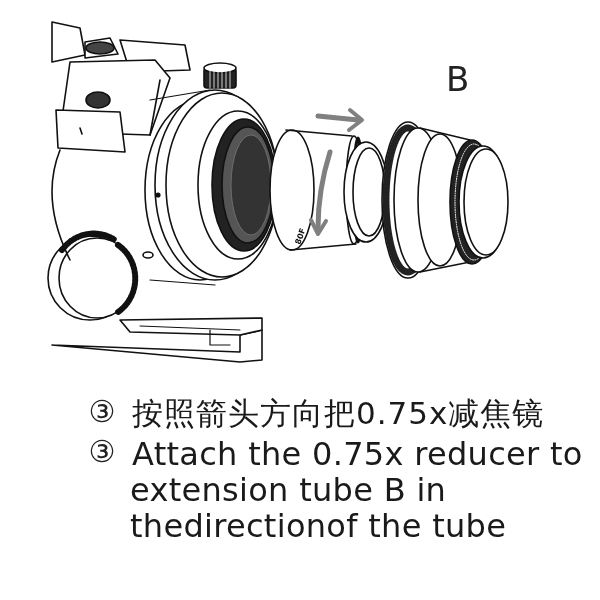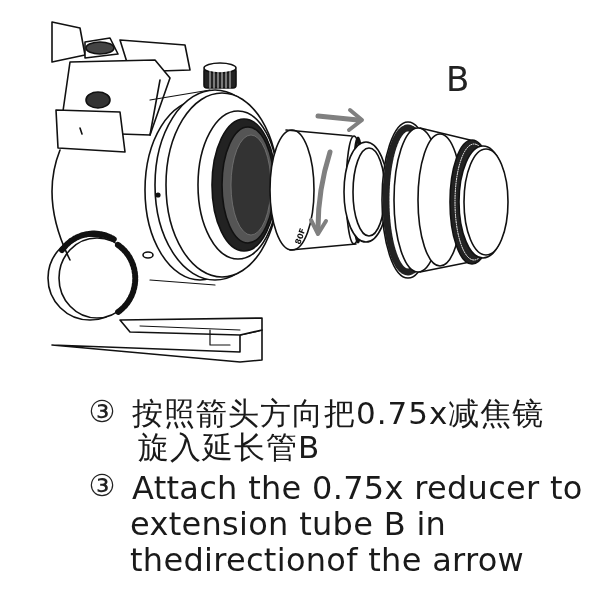--- a/index.html
+++ b/index.html
@@ -101,21 +101,20 @@
       <path d="M311 220 L318 234 L326 221" stroke-width="4"></path>
     </g>
   </svg>
   <div class="label-b">B</div>
 </div>
 
 <div class="instructions">
   <div class="step step-zh">
     <span class="step-num" style="border:none;font-size:30px;">③</span>
     <div class="line">按照箭头方向把0.75x减焦镜</div>
-    <div class="line cont">旋入延长管B</div>
   </div>
   <div class="step step-en">
     <span class="step-num" style="border:none;font-size:30px;">③</span>
     <div class="line">Attach the 0.75x reducer to</div>
     <div class="line cont">extension tube B in</div>
-    <div class="line cont">thedirectionof the arrow</div>
+    <div class="line cont">thedirectionof the tube</div>
   </div>
 </div>
 
 </body></html>

